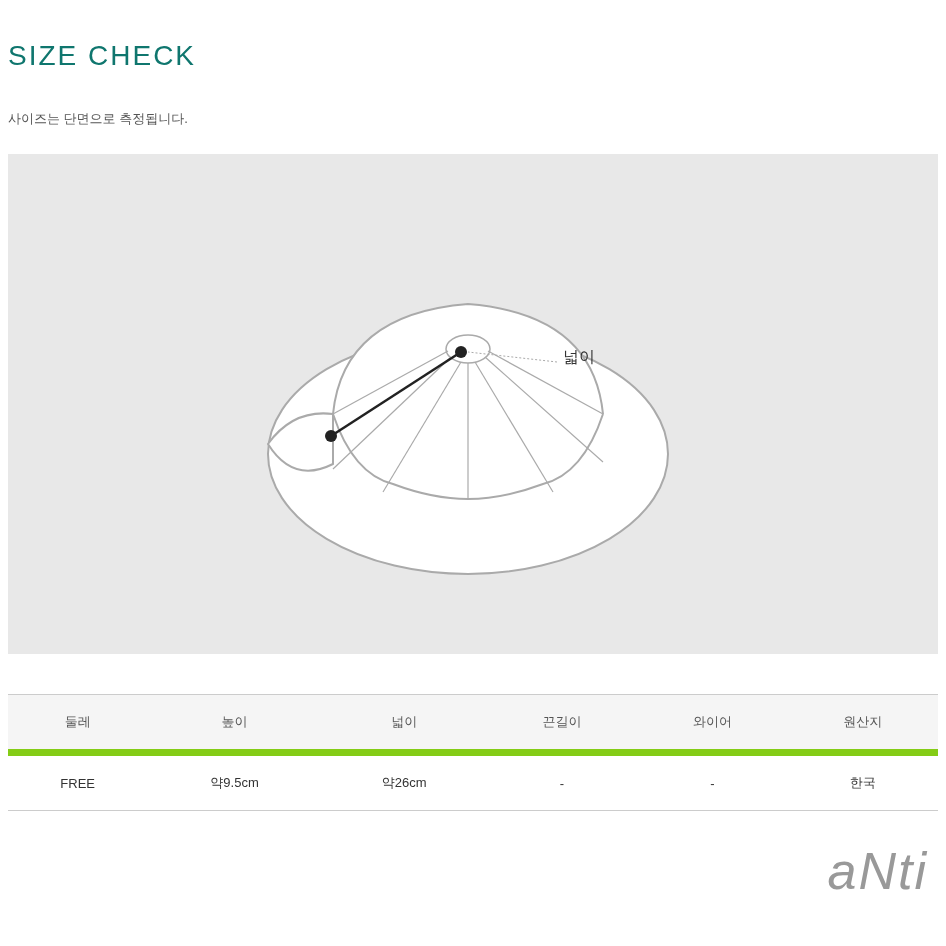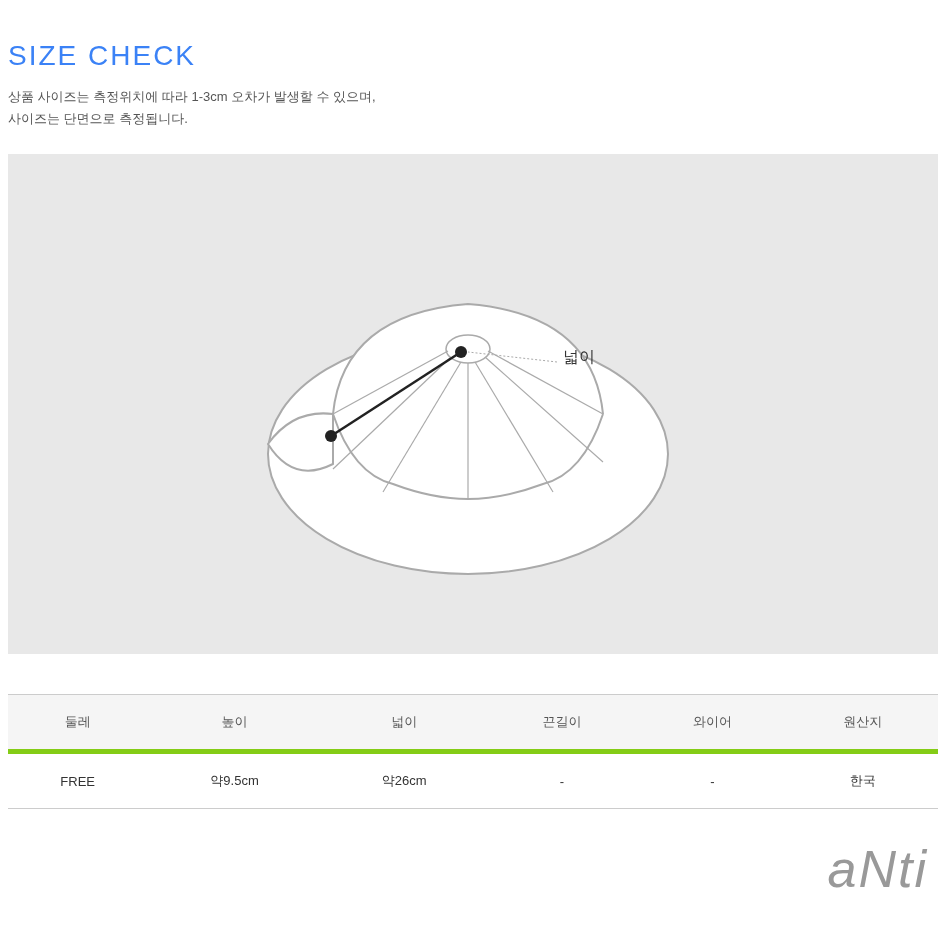--- a/index.html
+++ b/index.html
@@ -18,21 +18,21 @@
 
     .page-wrapper {
       width: 946px;
       padding: 40px 8px 40px 8px;
     }
 
     .size-check-title {
       font-size: 28px;
       font-weight: 500;
       letter-spacing: 2px;
-      color: #3b82f6;
+      color: #0f766e;
       margin-bottom: 14px;
     }
 
     .size-check-desc {
       font-size: 13px;
       color: #555;
       line-height: 1.7;
       margin-bottom: 24px;
     }
 
@@ -71,21 +71,21 @@
 
     .size-table thead th {
       font-size: 13px;
       font-weight: 500;
       color: #555;
       padding: 18px 10px;
       text-align: center;
     }
 
     .size-table tbody tr {
-      border-top: 5px solid #84cc16;
+      border-top: 7px solid #84cc16;
     }
 
     .size-table tbody td {
       font-size: 13px;
       color: #333;
       padding: 18px 10px;
       text-align: center;
     }
 
     .brand-area {
@@ -102,21 +102,21 @@
       color: #999;
       letter-spacing: 2px;
     }
   </style>
 </head>
 <body>
 
 <div class="page-wrapper">
   <h1 class="size-check-title">SIZE CHECK</h1>
   <p class="size-check-desc">
-    <span>상품 사이즈는 측정위치에 따라 1-3cm 오차가 발생할 수 있으며,</span><br>
+    <br>
     <span>사이즈는 단면으로 측정됩니다.</span>
   </p>
 
   <div class="hat-diagram-area">
     <div class="hat-svg-wrapper">
       <svg width="520" height="380" viewBox="0 0 520 380" xmlns="http://www.w3.org/2000/svg">
 
         <ellipse cx="255" cy="240" rx="200" ry="120" fill="white" stroke="#aaa" stroke-width="2"></ellipse>
 
         <path d="M 120,200 Q 130,100 255,90 Q 380,100 390,200" fill="white" stroke="#aaa" stroke-width="2"></path>

